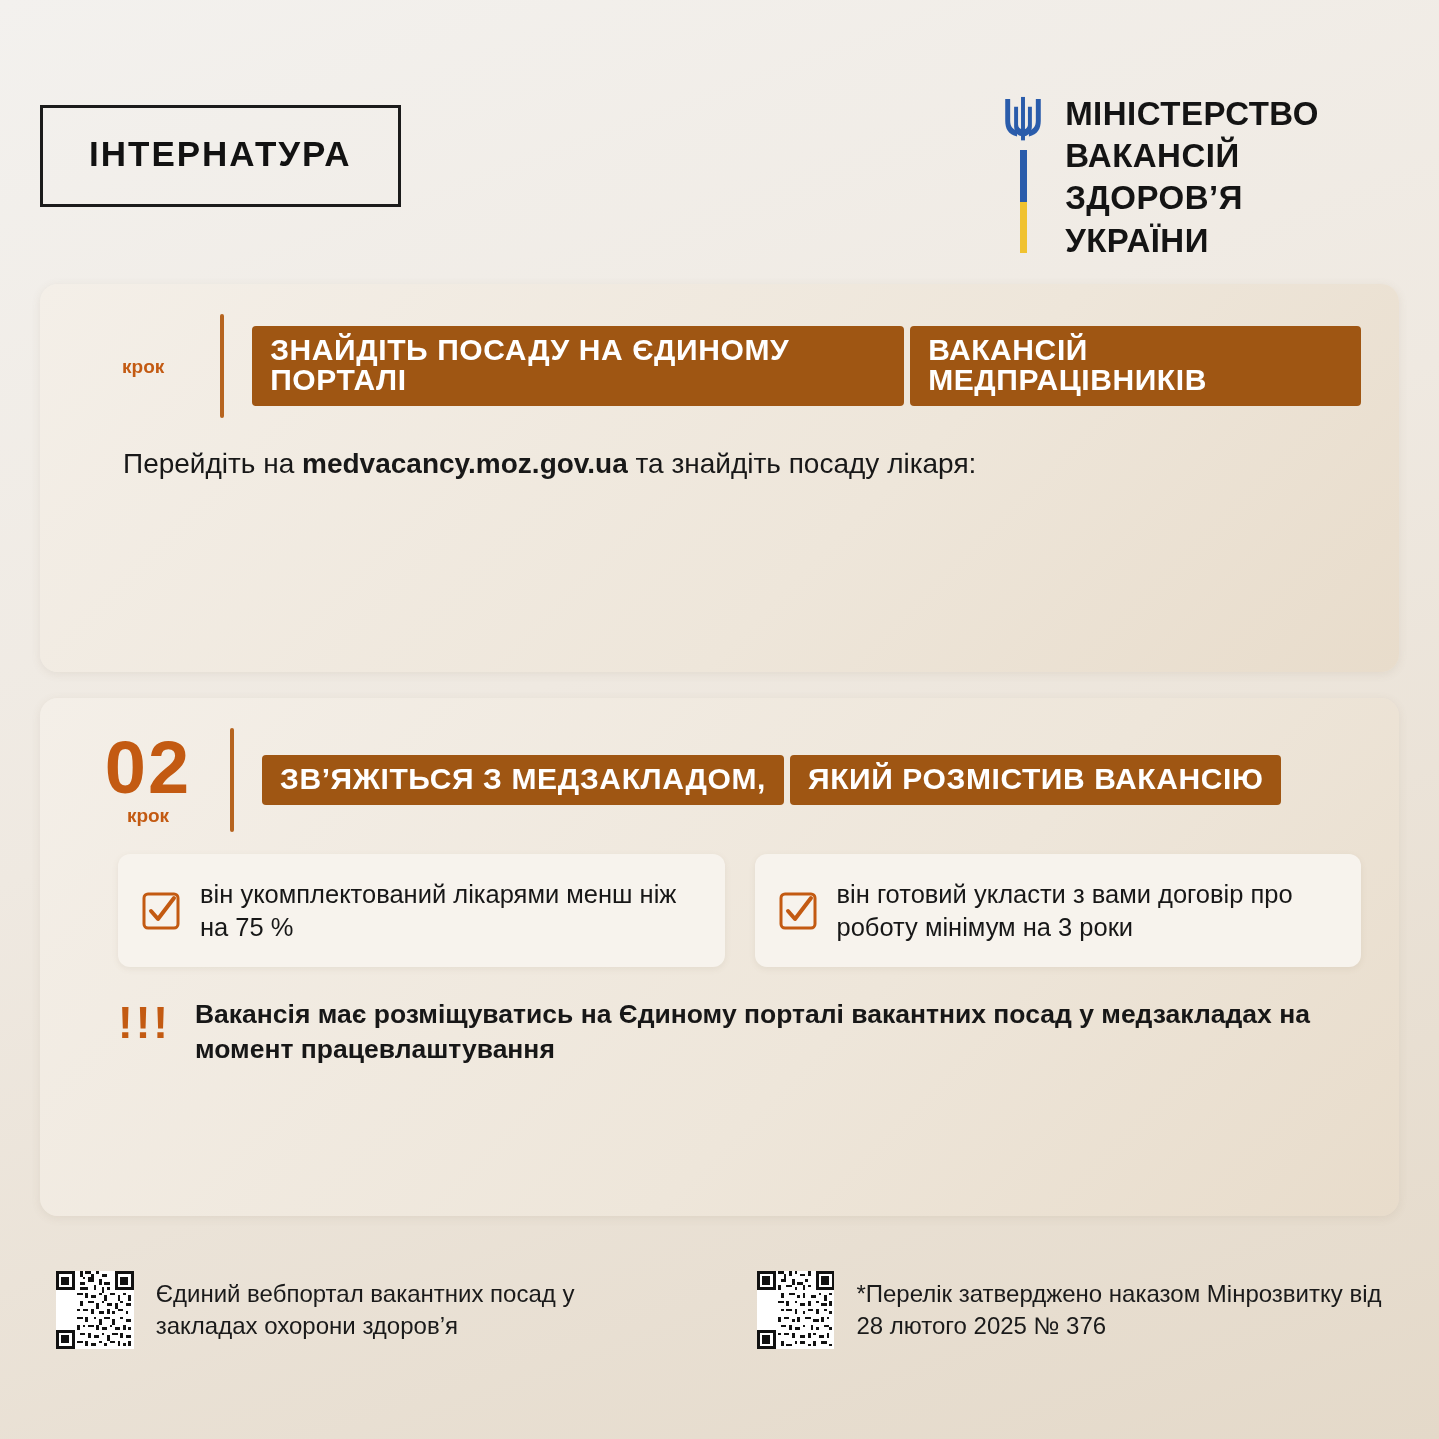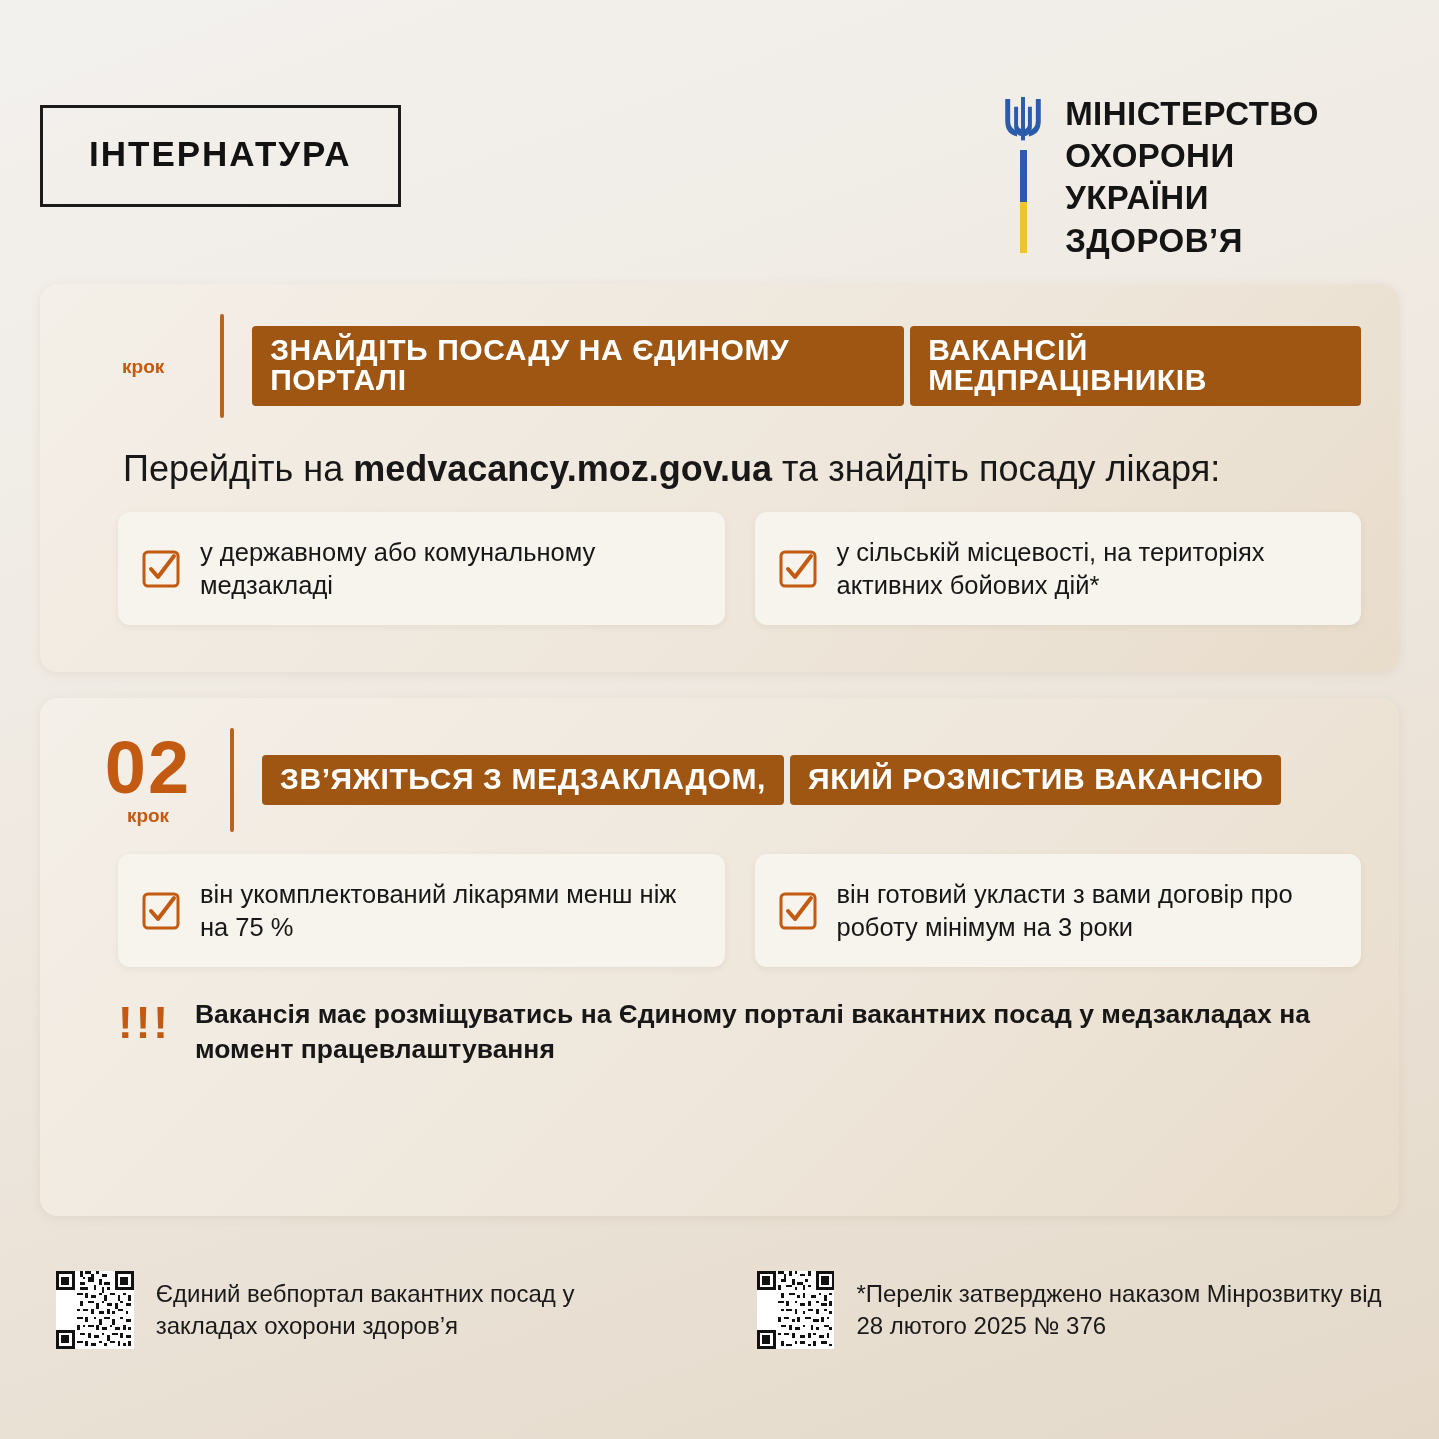--- a/index.html
+++ b/index.html
@@ -45,21 +45,21 @@
   .num-block { width: 140px; text-align: center; }
   .num { font-size: 74px; font-weight: bold; color: #c35a12; line-height: 0.95; letter-spacing: 2px;}
   .krok { font-size: 19px; color: #c35a12; font-weight: bold; margin-top: 2px;}
   .divider { width: 4px; height: 104px; background: #b6641f; margin: 0 28px 0 12px; border-radius:2px;}
   .title-lines { display: flex; flex-direction: row; align-items: flex-start; gap: 6px; }
   .title-line {
     background: #9f5613; color: #fff; font-size: 30px; font-weight: bold;
     letter-spacing: 0.6px; padding: 9px 18px 11px 18px; border-radius: 4px;
     line-height: 1;
   }
-  .lead { font-size: 36px; color: #181818; margin: 30px 0 0 45px; }
+  .lead { font-size: 28px; color: #181818; margin: 30px 0 0 45px; }
   .lead b { font-weight: bold; }
 
   .checks { display: flex; gap: 30px; margin: 22px 0 0 40px; }
   .check-box {
     flex: 1 1 0; background: #f7f3ed; border-radius: 12px;
     box-shadow: 0 2px 6px rgba(130,110,80,0.10);
     padding: 24px 22px 24px 24px;
     display: flex; align-items: center; gap: 20px; min-height: 108px;
   }
   .chk { flex: 0 0 38px; width: 38px; height: 38px; }
@@ -92,59 +92,43 @@
             <rect x="20" y="4" width="4" height="44"></rect>
             <path d="M4 6 h5 v22 c0 6 3 9 7 10 v6 c-9 -2 -12 -8 -12 -16 z"></path>
             <path d="M40 6 h-5 v22 c0 6 -3 9 -7 10 v6 c9 -2 12 -8 12 -16 z"></path>
             <path d="M13 14 h4 v18 c0 3 2 5 5 5 s5 -2 5 -5 v-18 h4 v20 c0 6 -4 10 -9 10 s-9 -4 -9 -10 z"></path>
           </g>
         </svg>
         <div class="flagbar"></div>
       </div>
       <div class="ministry">
         <div>МІНІСТЕРСТВО</div>
-        <div>ОХОРОНИ</div>
+        <div>ВАКАНСІЙ</div>
+        <div>ЗДОРОВ’Я</div>
         <div>УКРАЇНИ</div>
-        <div>ЗДОРОВ’Я</div>
       </div>
     </div>
   </div>
 
   <div class="card" id="card-1">
     <div class="step-head">
       <div class="num-block">
         <div class="krok">крок</div>
       </div>
       <div class="divider"></div>
       <div class="title-lines">
         <div class="title-line">ЗНАЙДІТЬ ПОСАДУ НА ЄДИНОМУ ПОРТАЛІ</div>
         <div class="title-line">ВАКАНСІЙ МЕДПРАЦІВНИКІВ</div>
       </div>
     </div>
 
     <div class="lead">
       <span>Перейдіть на </span><b>medvacancy.moz.gov.ua</b><span> та знайдіть посаду лікаря:</span>
     </div>
 
-    <div class="checks">
-      <div class="check-box">
-        <svg class="chk" viewBox="0 0 38 38">
-          <rect x="2" y="2" width="34" height="34" rx="4" fill="none" stroke="#c35a12" stroke-width="3"></rect>
-          <path d="M9 19 L16 27 L32 6" fill="none" stroke="#c35a12" stroke-width="4" stroke-linecap="round" stroke-linejoin="round"></path>
-        </svg>
-        <div class="check-text">у державному або комунальному медзакладі</div>
-      </div>
-      <div class="check-box">
-        <svg class="chk" viewBox="0 0 38 38">
-          <rect x="2" y="2" width="34" height="34" rx="4" fill="none" stroke="#c35a12" stroke-width="3"></rect>
-          <path d="M9 19 L16 27 L32 6" fill="none" stroke="#c35a12" stroke-width="4" stroke-linecap="round" stroke-linejoin="round"></path>
-        </svg>
-        <div class="check-text">у сільській місцевості, на територіях активних бойових дій*</div>
-      </div>
-    </div>
   </div>
 
   <div class="card" id="card-2">
     <div class="step-head">
       <div class="num-block">
         <div class="num">02</div>
         <div class="krok">крок</div>
       </div>
       <div class="divider"></div>
       <div class="title-lines">

